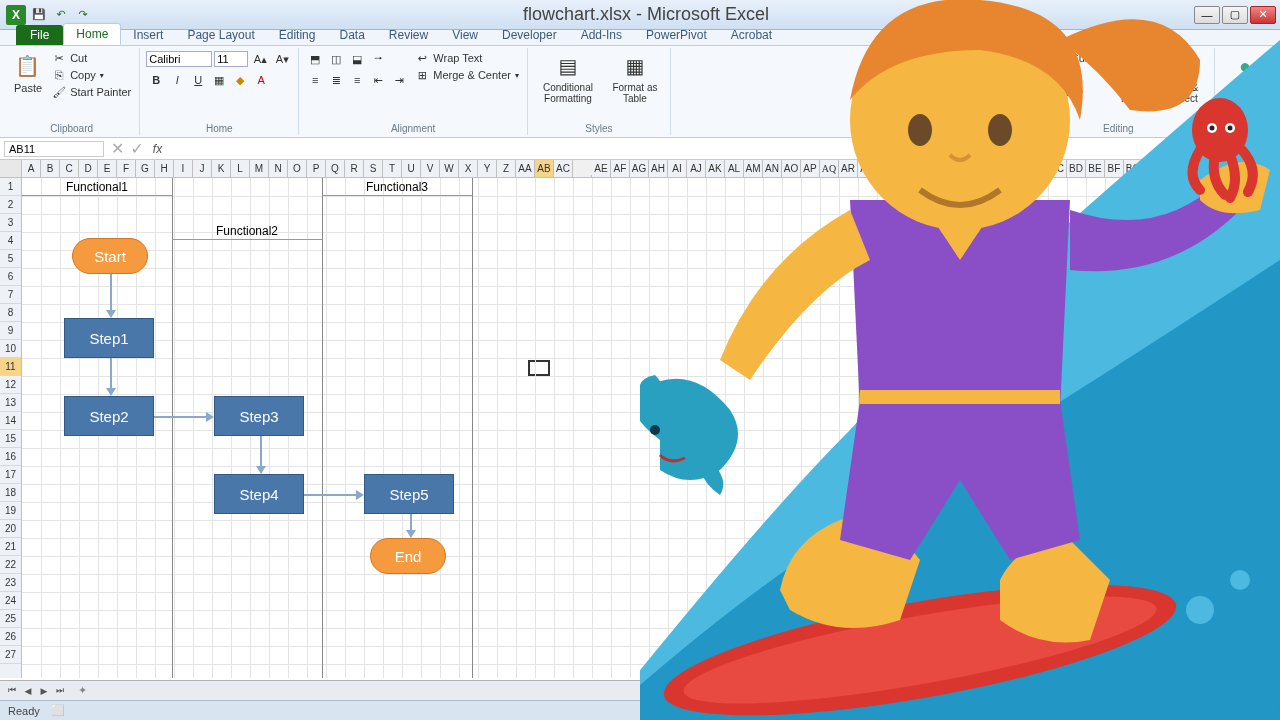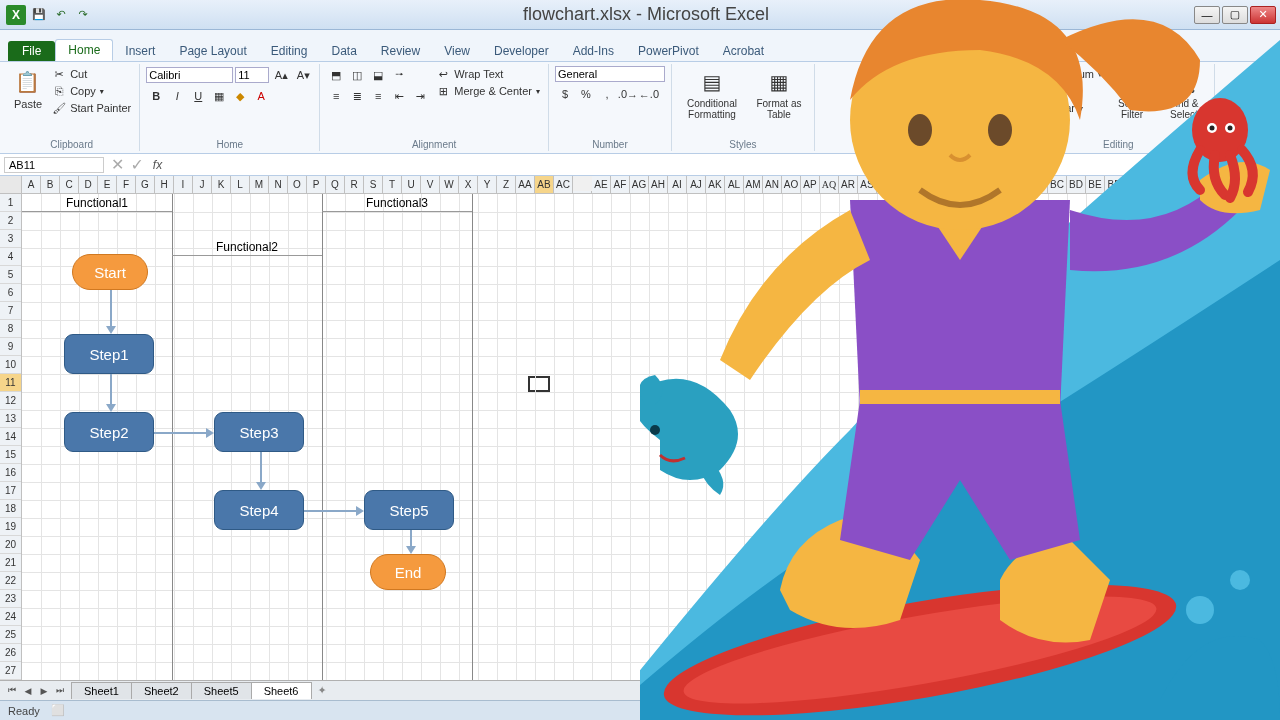--- a/index.html
+++ b/index.html
@@ -9,38 +9,38 @@
 .titlebar { height: 30px; background: linear-gradient(#e8f0fa, #cfe0f2); display: flex; align-items: center; border-bottom: 1px solid #9bb7d6; }
 .qat { display: flex; align-items: center; gap: 4px; padding: 0 6px; }
 .qat-icon { width: 18px; height: 18px; display: flex; align-items: center; justify-content: center; font-size: 11px; color: #2a6b2a; }
 .excel-logo { width: 20px; height: 20px; background: #2a8a2a; color: #fff; font-weight: bold; font-size: 12px; display: flex; align-items: center; justify-content: center; border-radius: 2px; }
 .title-text { flex: 1; text-align: center; font-size: 18px; color: #444; }
 .window-controls { display: flex; gap: 2px; padding-right: 4px; }
 .win-btn { width: 26px; height: 18px; display: flex; align-items: center; justify-content: center; font-size: 11px; border: 1px solid #888; background: linear-gradient(#f5f5f5,#ddd); border-radius: 2px; }
 .win-btn.close { background: linear-gradient(#e88,#c33); color: #fff; border-color: #a22; }
 
 
-.tabs-row { height: 32px; background: #f0f5fb; display: flex; align-items: flex-end; border-bottom: 1px solid #b8cde6; padding-left: 8px; }
+.tabs-row { height: 16px; background: #f0f5fb; display: flex; align-items: flex-end; border-bottom: 1px solid #b8cde6; padding-left: 16px; }
 .file-tab { background: #1a6b1a; color: #fff; padding: 3px 14px; font-size: 12px; border-radius: 3px 3px 0 0; cursor: pointer; }
 .ribbon-tab { padding: 3px 12px; font-size: 12px; color: #3b5a7a; cursor: pointer; }
 .ribbon-tab.active { background: #fff; border: 1px solid #b8cde6; border-bottom: 1px solid #fff; border-radius: 3px 3px 0 0; color: #1a6b1a; }
 
 
 .ribbon { height: 92px; background: #f5f8fc; border-bottom: 1px solid #b8cde6; display: flex; padding: 2px 4px; }
 .ribbon-group { border-right: 1px solid #d0dce8; padding: 2px 6px 0 6px; display: flex; flex-direction: column; }
 .ribbon-group-body { flex: 1; display: flex; gap: 4px; align-items: flex-start; }
 .ribbon-group-label { font-size: 10px; color: #6a7a8a; text-align: center; padding: 1px 0; }
 .big-btn { display: flex; flex-direction: column; align-items: center; gap: 2px; padding: 2px 4px; font-size: 11px; color: #333; cursor: pointer; }
 .big-btn .ico { width: 28px; height: 28px; display: flex; align-items: center; justify-content: center; font-size: 20px; }
 .small-row { display: flex; flex-direction: column; gap: 1px; }
 .small-btn { display: flex; align-items: center; gap: 4px; font-size: 11px; color: #333; padding: 1px 2px; cursor: pointer; white-space: nowrap; }
 .small-btn .ico { width: 14px; height: 14px; font-size: 11px; display:inline-flex; align-items:center; justify-content:center; }
 .font-row { display:flex; gap:2px; align-items:center; }
 .font-select { font-size: 11px; border: 1px solid #aac; background:#fff; padding: 1px 2px; }
-.font-select.name { width: 87px; }
+.font-select.name { width: 66px; }
 .font-select.size { width: 34px; }
 .btn-grid { display:flex; gap:1px; }
 .icon-btn { width: 20px; height: 18px; border: 1px solid transparent; display:flex; align-items:center; justify-content:center; font-size:11px; color:#333; cursor:pointer; }
 
 
 .formula-bar { height: 22px; border-bottom: 1px solid #b8cde6; display:flex; align-items:center; background:#fff; }
 .name-box { width: 100px; border: 1px solid #ccc; margin: 0 4px; font-size: 11px; padding: 1px 4px; background:#fff; }
 .fx-label { font-style: italic; font-size: 12px; color:#555; padding: 0 6px; }
 .formula-input { flex:1; border: none; font-size: 11px; padding: 1px 4px; outline:none; }
 
@@ -59,21 +59,21 @@
 .gridlines-h { position:absolute; left:0; right:0; border-bottom:1px solid #e4e4e4; }
 .gridlines-v { position:absolute; top:0; bottom:0; border-right:1px solid #e4e4e4; }
 
 
 .swimlane-header { position:absolute; top:0; height:18px; text-align:center; font-size:12px; line-height:18px; border-bottom:1px solid #999; }
 .swimlane-border { position:absolute; top:0; bottom:0; border-right:1.5px solid #888; }
 
 
 .flow-shape { position:absolute; display:flex; align-items:center; justify-content:center; font-size:15px; color:#fff; border:1.5px solid #2f5a86; }
 .flow-shape.terminal { background:#f59a3e; border-color:#d07820; border-radius: 18px; }
-.flow-shape.process { background:#4a77aa;border-radius:9px; }
+.flow-shape.process { background:#4a77aa; }
 .arrow-line-v { width:2px; background:#8aa8c8; position:absolute; }
 .arrow-line-h { height:2px; background:#8aa8c8; position:absolute; }
 .arrow-head { width:0; height:0; position:absolute; }
 .arrow-head.down { border-left:5px solid transparent; border-right:5px solid transparent; border-top:8px solid #8aa8c8; }
 .arrow-head.right { border-top:5px solid transparent; border-bottom:5px solid transparent; border-left:8px solid #8aa8c8; }
 
 
 .cell-cursor { position:absolute; width:22px; height:16px; border:2px solid #333; }
 
 
@@ -201,33 +201,20 @@
         <div class="small-btn">
             <span class="ico">⊞</span>
             <span>Merge &amp; Center</span>
             <span style="font-size:8px;">▾</span>
           </div>
       </div>
     </div>
     <div class="ribbon-group-label">Alignment</div>
   </div>
 
-  <div class="ribbon-group">
-    <div class="ribbon-group-body" style="flex-direction:column; gap:3px;">
-      <input class="font-select" style="width: 110px;" value="General">
-      <div class="btn-grid">
-        <span class="icon-btn">$</span>
-        <span class="icon-btn">%</span>
-        <span class="icon-btn">,</span>
-        <span class="icon-btn">.0→</span>
-        <span class="icon-btn">←.0</span>
-      </div>
-    </div>
-    <div class="ribbon-group-label">Number</div>
-  </div>
 
   <div class="ribbon-group">
     <div class="ribbon-group-body">
       <div class="big-btn">
           <span class="ico">▤</span>
           <span style="font-size:10px; max-width:60px; text-align:center;">Conditional Formatting</span>
         </div>
       <div class="big-btn">
           <span class="ico">▦</span>
           <span style="font-size:10px; max-width:50px; text-align:center;">Format as Table</span>
@@ -502,26 +489,20 @@
     </div>
 </div>
 
 <div class="sheet-tabs">
   <div class="sheet-nav">
     <div class="sheet-nav-btn">⏮</div>
     <div class="sheet-nav-btn">◀</div>
     <div class="sheet-nav-btn">▶</div>
     <div class="sheet-nav-btn">⏭</div>
   </div>
-  <div id="sheet-tab-list" style="display:flex;">
-      <div class="sheet-tab">Sheet1</div>
-      <div class="sheet-tab">Sheet2</div>
-      <div class="sheet-tab">Sheet5</div>
-      <div class="sheet-tab active">Sheet6</div>
-    </div>
   <div class="new-sheet">✦</div>
 </div>
 
 <div class="status-bar">
   <span>Ready</span>
   <span style="margin-left:12px;">⬜</span>
 </div>
 
 <svg class="overlay-art" viewBox="0 0 640 720">
 

